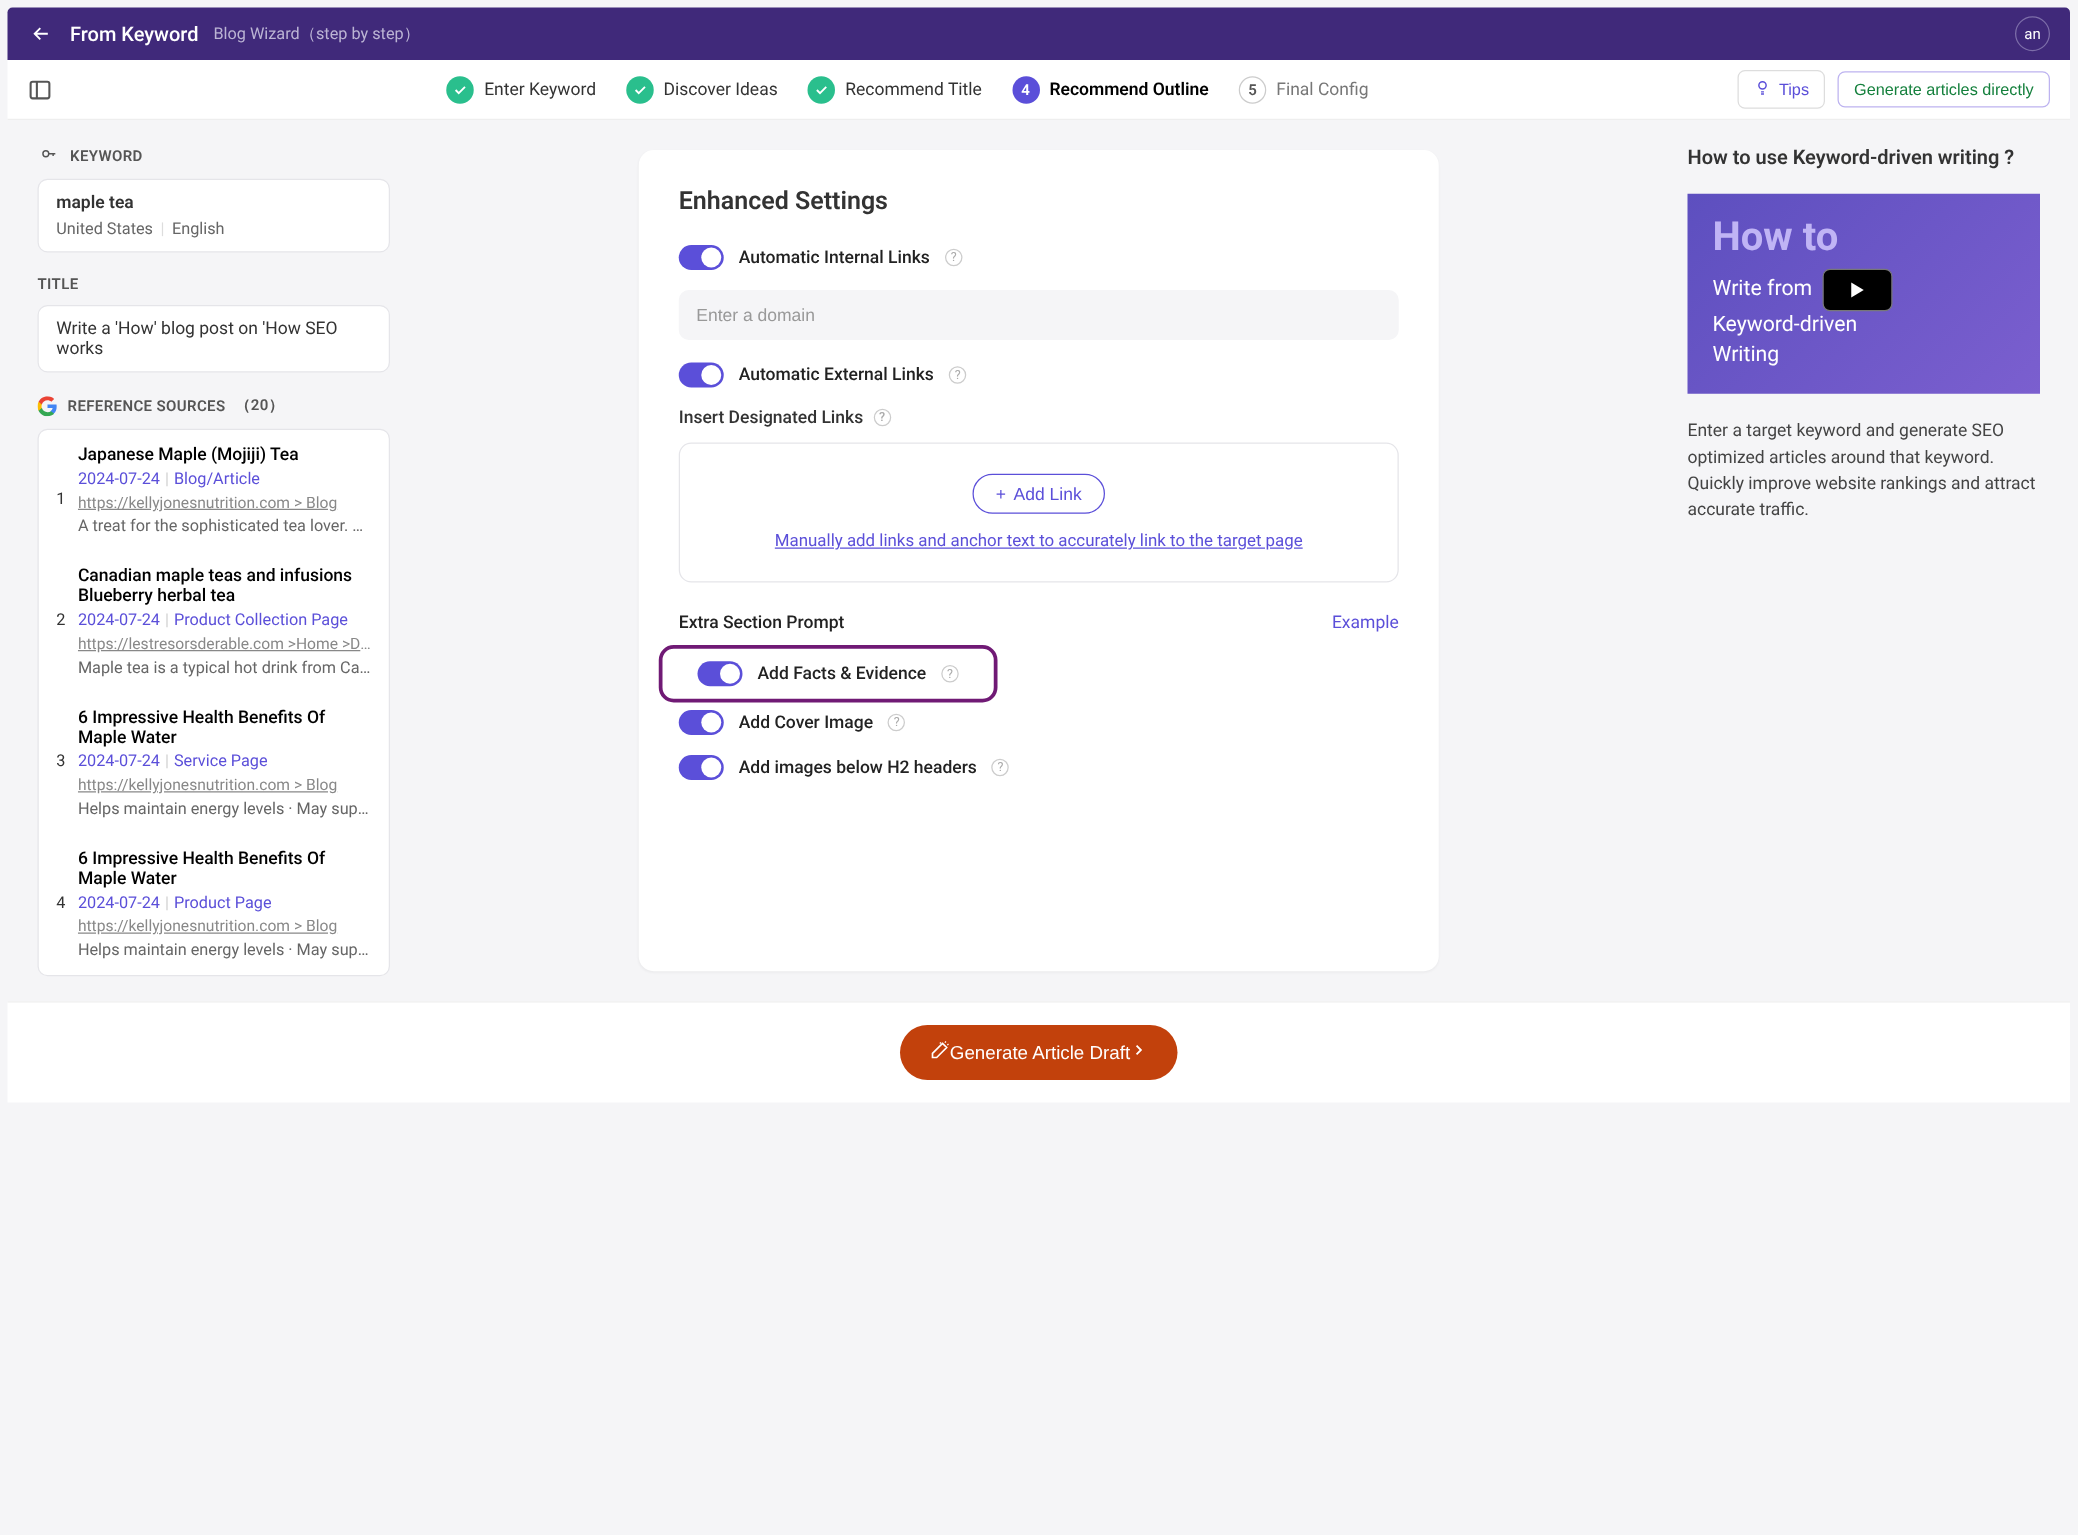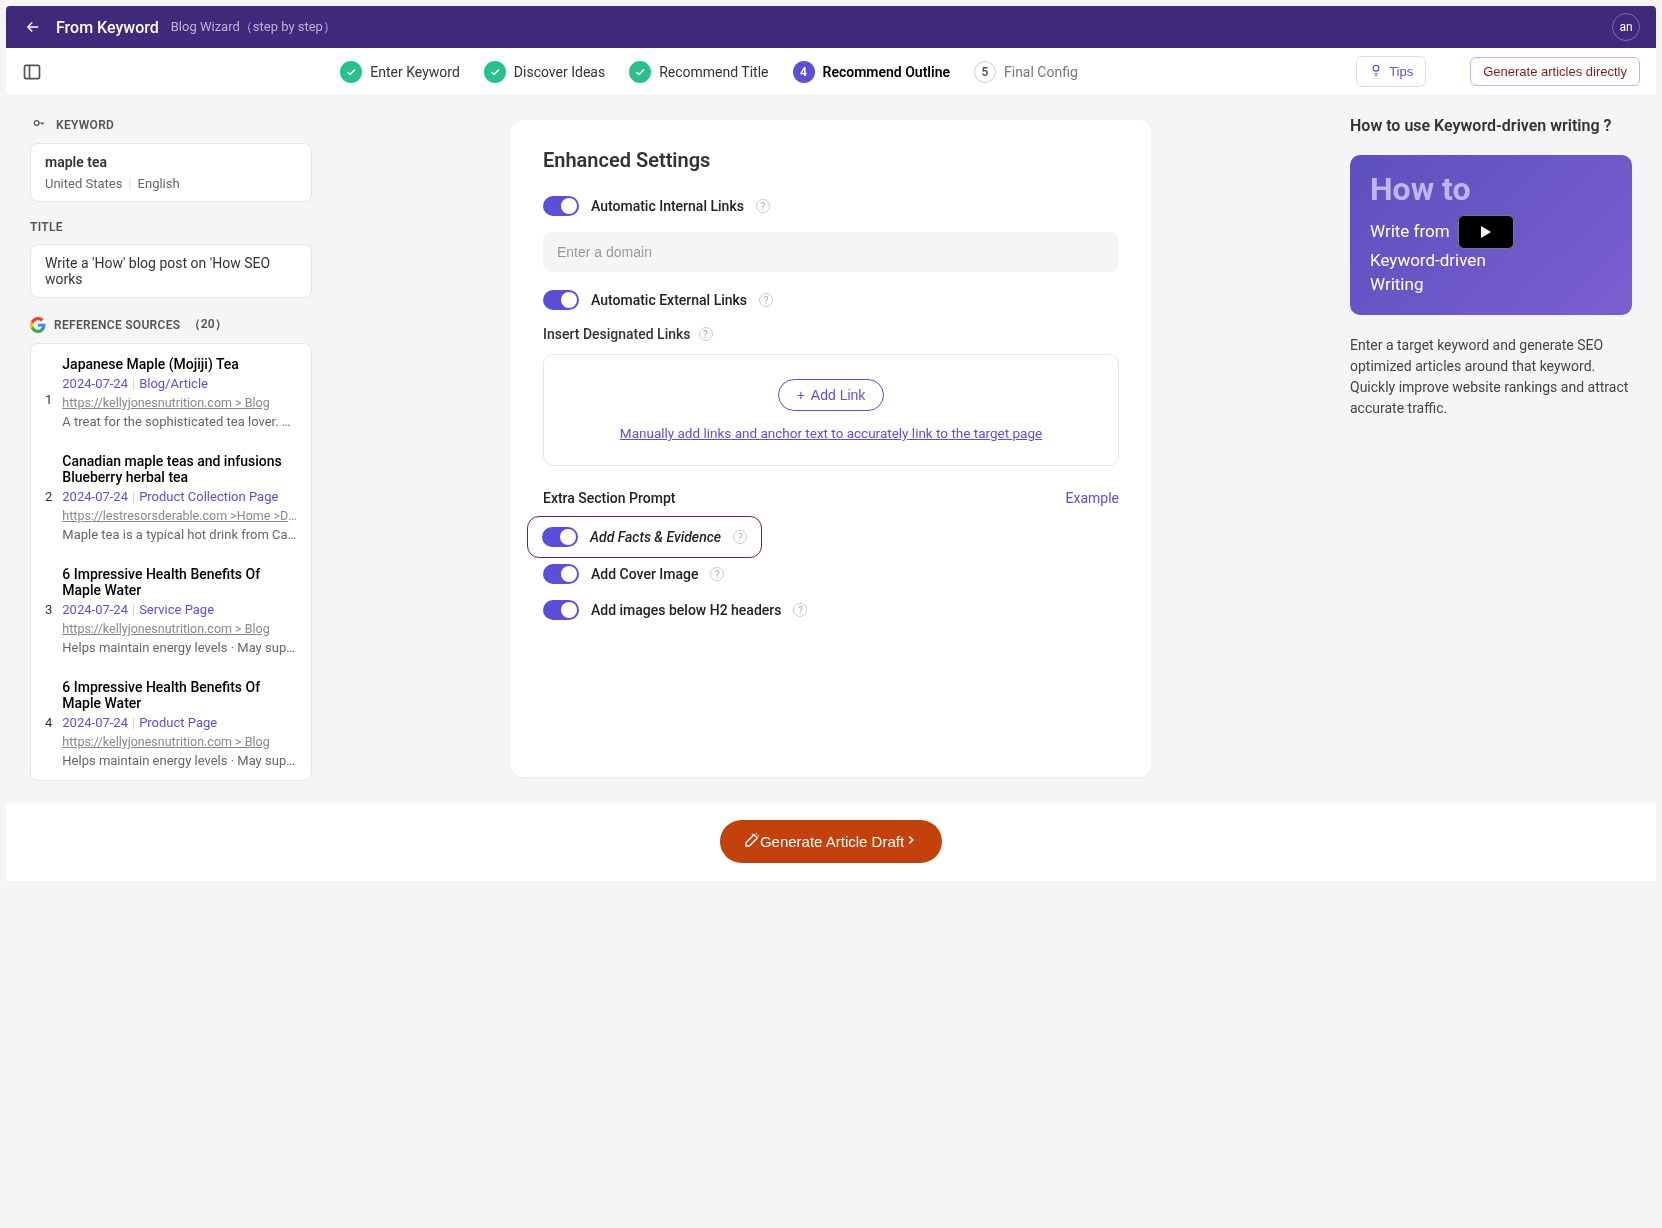--- a/index.html
+++ b/index.html
@@ -20,21 +20,21 @@
 .steps { display: flex; align-items: center; gap: 24px; flex: 1; justify-content: center; }
 .step { display: flex; align-items: center; gap: 8px; font-size: 14px; cursor:pointer; }
 .step-icon { width: 22px; height: 22px; border-radius: 50%; display: flex; align-items: center; justify-content: center; font-size: 12px; font-weight: 600; }
 .step-done .step-icon { background: #2abf8d; color: #fff; }
 .step-active .step-icon { background: #5b4fd9; color: #fff; }
 .step-active .step-label { font-weight: 600; color: #000; }
 .step-idle .step-icon { background: #fff; border: 1px solid #ccc; color: #555; }
 .step-idle .step-label { color: #777; }
 .bar-actions { display: flex; gap: 10px; align-items: center; }
 .btn-outline { background: #fff; border: 1px solid #ddd; border-radius: 6px; padding: 6px 12px; font-size: 13px; display: flex; align-items: center; gap: 6px; color: #5b4fd9; cursor: pointer; }
-.btn-outline-purple { border-color: #bdb3f0; color: #7f1d1d; margin-left: 34px; }
+.btn-outline-purple { border-color: #bdb3f0; color: #15803d; }
 
 
 .layout { display: flex; }
 .sidebar-left { width: 330px; padding: 20px 24px; }
 .main { flex: 1; padding: 24px 60px; display:flex; justify-content: center;}
 .sidebar-right { width: 330px; padding: 20px 24px; }
 
 
 .section-label { font-size: 12px; font-weight: 600; color: #555; letter-spacing: 0.3px; margin-bottom: 10px; display: flex; align-items: center; gap: 8px; }
 .keyword-card { border: 1px solid #e5e5e9; border-radius: 8px; padding: 10px 14px; margin-bottom: 18px; background:#fff; }
@@ -65,25 +65,25 @@
 .input-box { width: 100%; background: #f5f5f7; border: none; border-radius: 8px; padding: 12px 14px; font-size: 14px; color: #666; margin-bottom: 18px; }
 .input-box::placeholder { color: #999; }
 .sub-heading { font-weight: 500; font-size: 14px; margin-bottom: 12px; display:flex; align-items:center; gap:8px; }
 .link-box { border: 1px solid #e5e5e9; border-radius: 10px; padding: 24px; text-align: center; margin-bottom: 24px; }
 .add-link-btn { border: 1px solid #5b4fd9; color: #5b4fd9; border-radius: 18px; padding: 7px 18px; font-size: 14px; background: #fff; display: inline-flex; align-items: center; gap: 6px; cursor: pointer; margin-bottom: 14px; }
 .link-help { color: #5b4fd9; text-decoration: underline; font-size: 13.5px; cursor: pointer; }
 .prompt-head { display: flex; justify-content: space-between; align-items: flex-start; margin-bottom: 10px; }
 .example-link { color: #5b4fd9; font-size: 14px; cursor: pointer; }
 .textarea { width: 100%; background: #f5f5f7; border: none; border-radius: 8px; padding: 12px 14px; font-size: 14px; height: 110px; resize: none; margin-bottom: 24px; font-family:inherit; }
 .textarea::placeholder { color: #999; }
-.highlight-box { border: 1px solid #701a75; border-radius: 12px; padding: 10px 14px; margin-bottom: 4px; display: inline-flex; align-items: center; gap: 12px; width: auto; margin-left: -16px; font-style: italic;}
+.highlight-box { border: 3px solid #701a75; border-radius: 12px; padding: 10px 28px; margin-bottom: 4px; display: inline-flex; align-items: center; gap: 12px; width: auto; margin-left: -16px;}
 
 
 .right-title { font-size: 16px; font-weight: 600; margin-bottom: 20px; }
-.video-card { background: linear-gradient(135deg, #5d4fbf, #7b5fcf); border-radius: 10px; padding: 18px 20px; color: #fff; margin-bottom: 20px; position: relative; height: 160px; }
+.video-card { background: linear-gradient(135deg, #5d4fbf, #7b5fcf); border-radius: 0; padding: 18px 20px; color: #fff; margin-bottom: 20px; position: relative; height: 160px; }
 .video-big { font-size: 32px; font-weight: 700; color: #c0b4f5; line-height: 1; margin-bottom: 10px; }
 .video-lines { font-size: 17px; line-height: 1.4; }
 .video-line-play { display:flex; align-items:center; gap: 8px; }
 .play-btn { width: 56px; height: 34px; background: #000; border-radius: 6px; border: 1px solid #777; display: flex; align-items: center; justify-content: center; cursor: pointer; }
 .play-tri { border-left: 10px solid #fff; border-top: 6px solid transparent; border-bottom: 6px solid transparent; }
 .right-desc { font-size: 14px; color: #444; line-height: 1.5; }
 
 
 .bottom-bar { background: #fff; padding: 18px; display: flex; justify-content: center; border-top: 1px solid #eee; }
 .generate-btn { background: #c2410c; color: #fff; border: none; border-radius: 22px; padding: 12px 24px; font-size: 15px; font-weight: 500; display: flex; align-items: center; cursor: pointer; }

